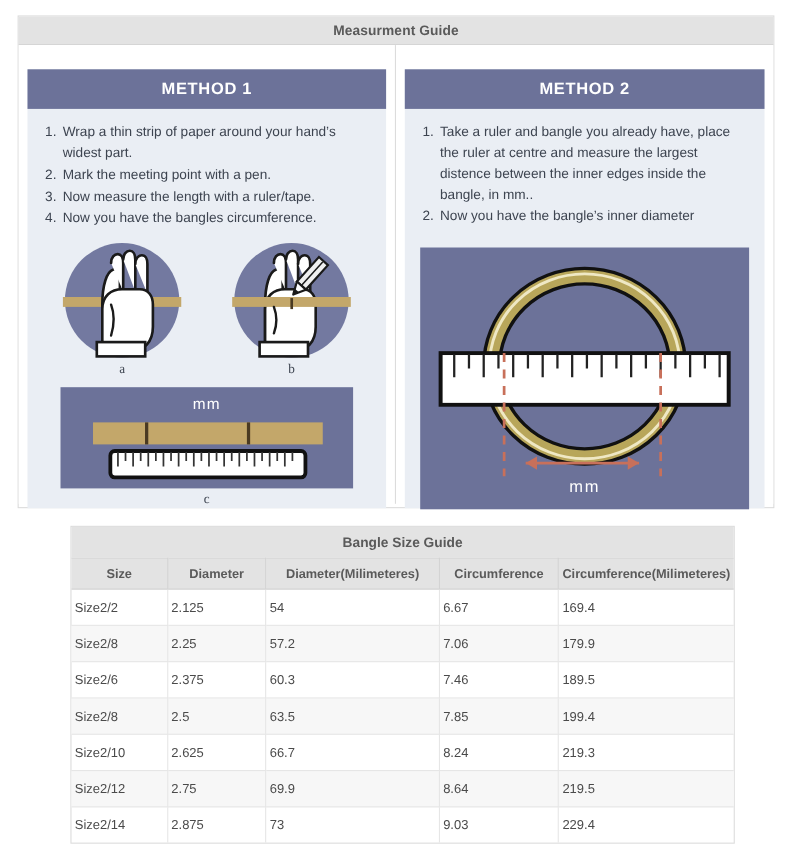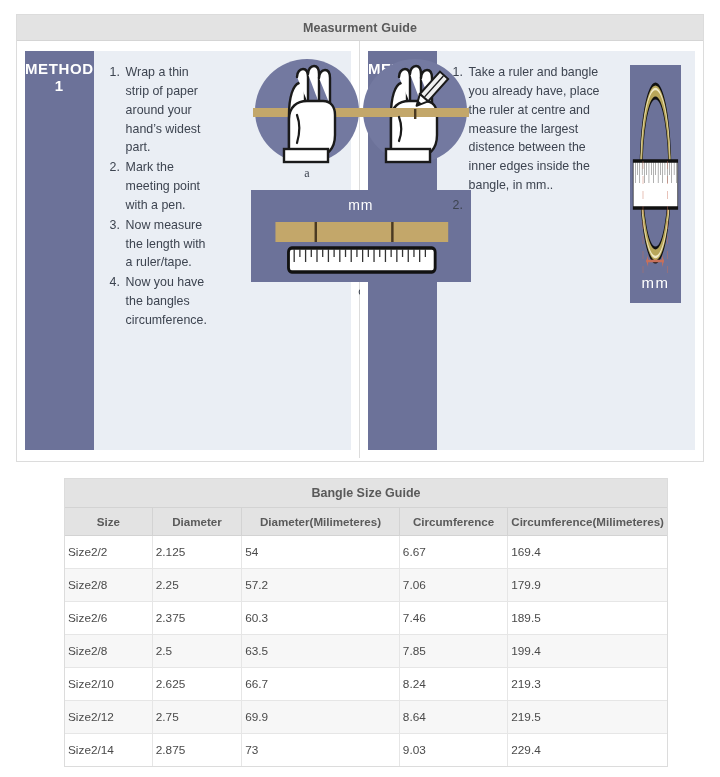--- a/index.html
+++ b/index.html
@@ -46,20 +46,22 @@
     width: 50%;
     padding: 10px 8px 8px 8px;
     background: #ffffff;
   }
   .method-col.left { border-right: 1px solid #dcdcdc; }
 
   .method-inner {
     height: 100%;
     background: #eaeef4;
     display: flex;
+    flex-direction: column;
+    margin-top: 12px;
   }
 
   .method-header {
     background: #6c7299;
     color: #ffffff;
     text-align: center;
     font-size: 15px;
     font-weight: bold;
     letter-spacing: .6px;
     padding: 9px 0 10px 0;
@@ -320,21 +322,21 @@
       </div>
     </div>
 
     <div class="method-col right">
       <div class="method-inner">
         <div class="method-header">METHOD 2</div>
 
         <div class="method-steps">
           <ol>
             <li><span class="num">1.</span><span>Take a ruler and bangle you already have, place the ruler at centre and measure the largest distence between the inner edges inside the bangle, in mm..</span></li>
-            <li><span class="num">2.</span></li>
+            <li><span class="num">2.</span><span>Now you have the bangle’s inner diameter</span></li>
           </ol>
         </div>
 
         <div class="fig2-wrap">
           <div class="panel-d">
             <svg viewBox="0 0 290 238" width="100%" height="238" preserveAspectRatio="none">
 
               <circle cx="145" cy="108" r="82" fill="none" stroke="#111111" stroke-width="17"></circle>
               <circle cx="145" cy="108" r="82" fill="none" stroke="#b8a65a" stroke-width="11"></circle>
               <circle cx="145" cy="108" r="84" fill="none" stroke="#efe8c4" stroke-width="2.6"></circle>

